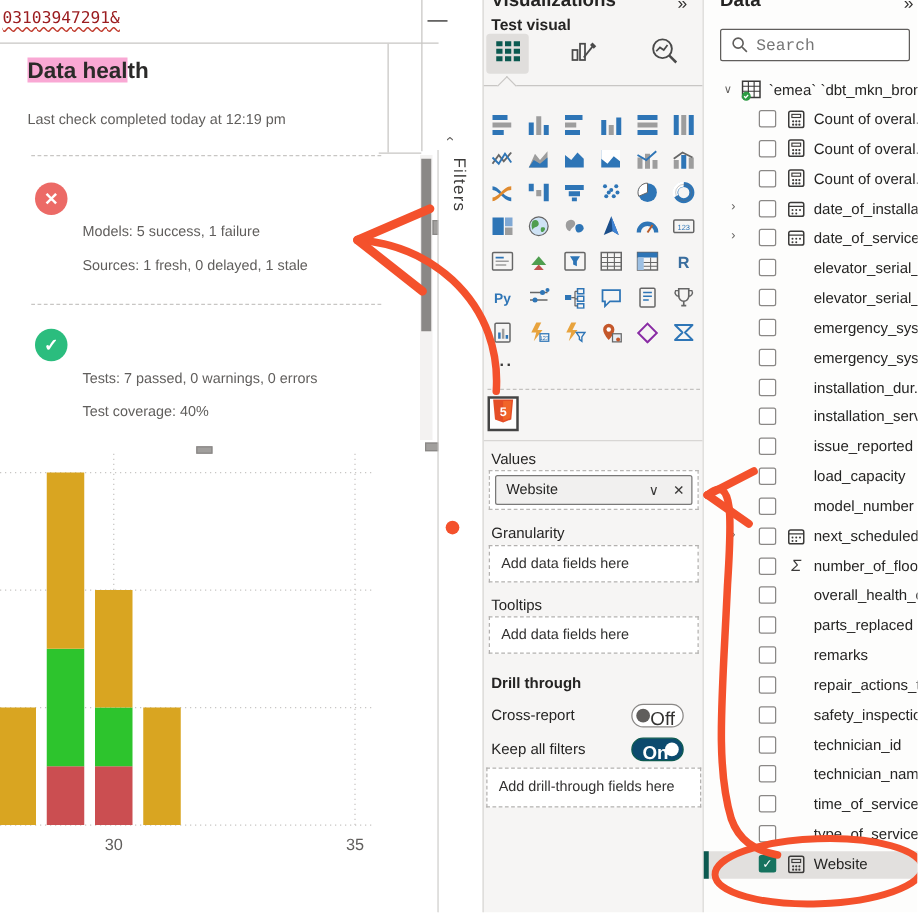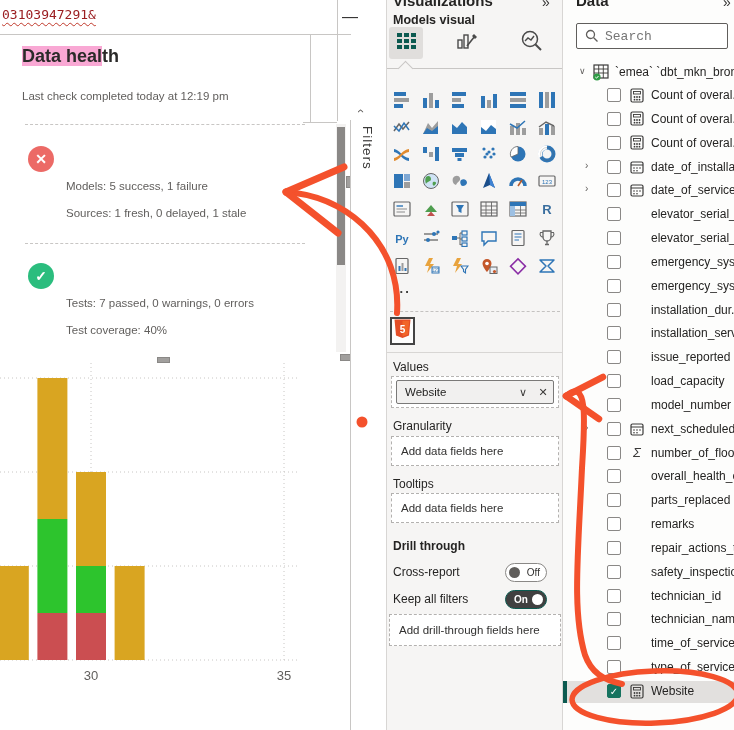--- a/index.html
+++ b/index.html
@@ -57,25 +57,25 @@
   .well-label { position:absolute; left:6px; font-size:12px; color:#252423; }
   .well-label.bold { font-weight:bold; }
   .pill-outer { position:absolute; left:4px; width:168px; height:32px; border:1px dashed #b8b6b4; background:#fff; }
   .pill { position:absolute; left:4px; top:3px; width:158px; height:24px; background:#f1f0ef;
           border:1px solid #7a7978; border-radius:2px; display:flex; align-items:center; font-size:11.5px; color:#252423; }
   .pill .pill-text { flex:1; padding-left:8px; }
   .pill .pill-ico { width:20px; text-align:center; color:#3b3a39; font-size:11px; cursor:pointer; }
   .empty-well { position:absolute; left:4px; width:168px; height:30px; border:1px dashed #b3b1af; background:#fff;
                 display:flex; align-items:center; padding-left:9px; font-size:11.5px; color:#323130; }
   .drill-row-label { position:absolute; left:6px; font-size:12px; color:#252423; }
-  .toggle { position:absolute; left:118px; width:42px; height:19px; border-radius:10px; font-size:10px; }
+  .toggle { position:absolute; left:118px; width:42px; height:19px; border-radius:10px; font-size:15px; }
   .toggle.off { background:#fff; border:1px solid #8a8886; }
   .toggle.off .dot { position:absolute; left:3px; top:3px; width:11px; height:11px; border-radius:50%; background:#605e5c; }
   .toggle.off .tlabel { position:absolute; right:6px; top:3px; color:#323130; }
-  .toggle.on { background:#404040; border:1px solid #0c5a50; }
+  .toggle.on { background:#0c4a6e; border:1px solid #0c5a50; }
   .toggle.on .dot { position:absolute; right:3px; top:3px; width:11px; height:11px; border-radius:50%; background:#fff; }
   .toggle.on .tlabel { position:absolute; left:8px; top:3px; color:#fff; font-weight:bold; }
 
   
   #data-pane { position:absolute; left:562px; top:0; width:172px; height:730px; background:#fdfdfc; border-left:1px solid #d8d6d4; }
   .search-box { position:absolute; left:13px; top:23px; width:152px; height:26px; background:#fff;
                 border:1px solid #605e5c; border-radius:2px; display:flex; align-items:center; }
   .search-box input { border:none; outline:none; background:transparent; font-size:13px; color:#0f766e;
                       font-family:Liberation Mono, monospace; width:110px; }
   .search-ico { padding:0 6px 0 8px; display:flex; }
@@ -154,21 +154,21 @@
 
   <div id="filters-strip">
     <div class="filters-min">—</div>
     <div class="filters-exp">‹</div>
     <div class="filters-label">Filters</div>
   </div>
 
   <div id="viz-pane">
     <div class="pane-title">Visualizations</div>
     <div class="pane-collapse" style="left:155px;">»</div>
-    <div class="build-label">Models visual</div>
+    <div class="build-label">Test visual</div>
 
     <div class="tab sel" style="left:2px;">
         <span id="tab-ico-0"><svg width="21" height="20" viewBox="0 0 21 20">
             <rect x="1" y="2" width="5" height="4" fill="#0b5a50"></rect>
             <rect x="8" y="2" width="5" height="4" fill="#0b5a50"></rect>
             <rect x="15" y="2" width="5" height="4" fill="#0b5a50"></rect>
             <rect x="1" y="8" width="5" height="4" fill="#0b5a50"></rect>
             <rect x="8" y="8" width="5" height="4" fill="#0b5a50"></rect>
             <rect x="15" y="8" width="5" height="4" fill="#0b5a50"></rect>
             <rect x="1" y="14" width="5" height="4" fill="#0b5a50"></rect>

